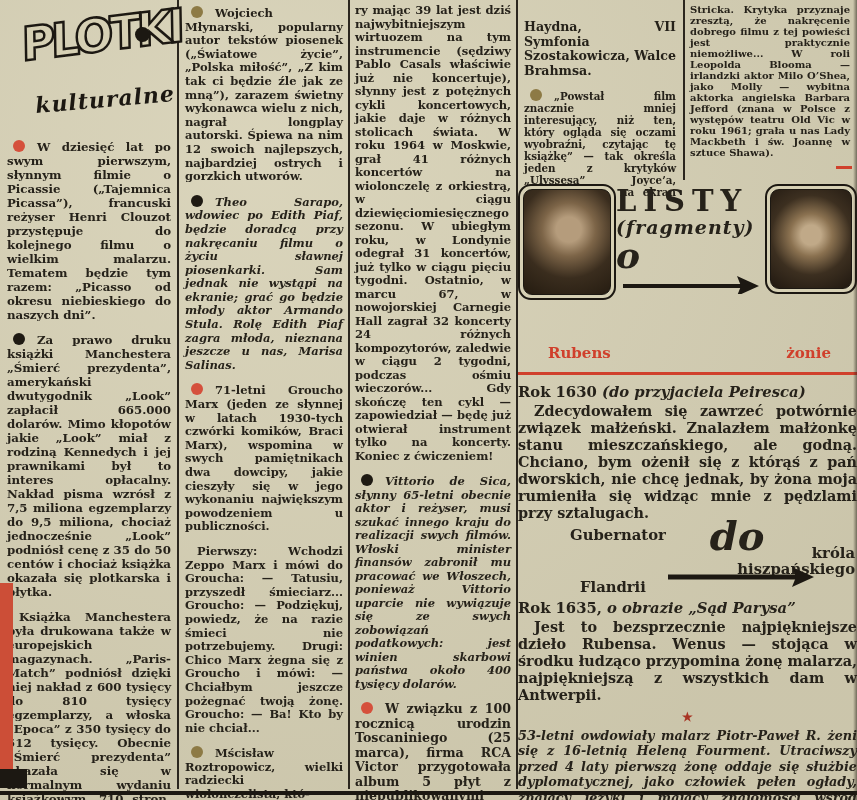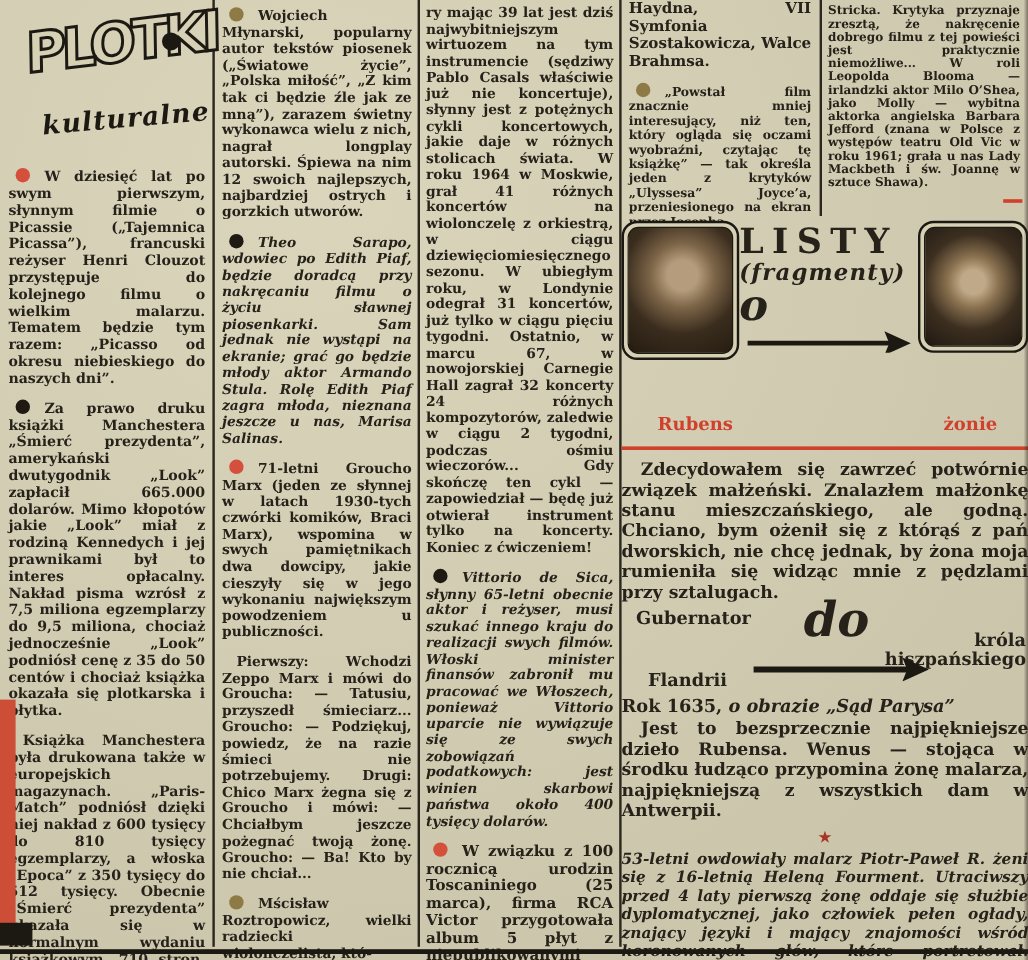--- a/index.html
+++ b/index.html
@@ -9,21 +9,21 @@
       radial-gradient(circle at 30% 20%, rgba(255,255,255,.10), rgba(0,0,0,.05) 80%),
       #d6d0b4;
     font-family:"DejaVu Serif", serif;
     color:#26221a;font-weight:700;
   }
   
   .col{position:absolute;top:0;text-align:justify;}
   #col1{left:7px;width:164px;font-size:11.8px;line-height:14px;}
   #col2{left:185px;top:6px;width:158px;font-size:11.5px;line-height:13.6px;}
   #col3{left:355px;top:4px;width:156px;font-size:11.5px;line-height:13.5px;}
-  #col4{left:524px;top:0;width:152px;font-size:10.3px;line-height:12px;}
+  #col4{left:524px;top:20px;width:152px;font-size:10.3px;line-height:12px;}
   #col5{left:690px;top:4px;width:160px;font-size:10px;line-height:11px;}
   .col p{margin:0 0 11px 0;}
   .vsep{position:absolute;width:2px;background:#2b261e;top:0;}
   #sep1{left:177px;height:789px;}
   #sep2{left:348px;height:789px;}
   #sep3{left:516px;height:789px;}
   #sep4{left:683px;height:180px;}
   .bullet{display:inline-block;width:12px;height:12px;border-radius:50%;
           margin:0 12px 0 6px;vertical-align:-1px;}
   .b-red{background:#d5503c;}
@@ -61,21 +61,21 @@
   #listy-sub{font-size:19px;font-style:italic;letter-spacing:1px;line-height:22px;}
   #o-arrow{position:relative;height:62px;}
   #o-glyph{font-style:italic;font-size:36px;line-height:34px;}
   .arrow-svg{display:block;margin:0 auto;}
   #captions-row{display:flex;justify-content:space-between;padding:4px 26px 0 30px;}
   .caption{color:#d0402c;font-size:15px;margin-top:40px;}
   #red-rule{height:3px;background:#d0402c;margin:10px 0 8px 0;}
   #letters{font-size:14.4px;line-height:17px;text-align:justify;}
   #letters .lh{margin:4px 0 2px 0;font-size:14.8px;}
   #letters .lbody{margin:2px 0 6px 0;text-indent:16px;}
-  #mid-conn{display:flex;align-items:center;justify-content:space-between;margin:2px 0 0 0;}
+  #mid-conn{display:flex;align-items:center;justify-content:space-between;margin:2px 0 0 0;padding-left:40px;}
   #mid-conn .side{font-size:14.8px;line-height:16px;}
   #mid-left{text-align:left;padding-left:12px;}
   #mid-right{text-align:right;padding-right:2px;}
   #do-wrap{position:relative;width:150px;height:52px;}
   #do-glyph{position:absolute;left:44px;top:-8px;font-style:italic;font-size:40px;}
   #do-wrap svg{position:absolute;left:0;top:30px;}
   #star-line{text-align:center;color:#a83424;font-size:12px;margin:2px 0;}
   #letter3{font-style:italic;font-size:12.8px;line-height:15.4px;margin:0;}
   
   #left-red-bar{position:absolute;left:0;top:583px;width:13px;height:187px;background:#cc4e37;}
@@ -149,20 +149,24 @@
         <div class="art" style="width:80px;height:98px;background:radial-gradient(circle at 50% 46%, #c0a988 0 15%, #8a7150 32%, #3c2f20 60%, #201810 100%);"></div>
       </div>
     </div>
     <div id="captions-row">
       <span class="caption">Rubens</span>
       <span class="caption">żonie</span>
     </div>
     <div id="red-rule"></div>
 
     <div id="letters">
+      <p class="lh">
+        <span>Rok 1630</span>
+        <span class="it">(do przyjaciela Peiresca)</span>
+      </p>
       <p class="lbody">Zdecydowałem się zawrzeć potwórnie związek małżeński. Znalazłem małżonkę stanu mieszczańskiego, ale godną. Chciano, bym ożenił się z którąś z pań dworskich, nie chcę jednak, by żona moja rumieniła się widząc mnie z pędzlami przy sztalugach.</p>
 
       <div id="mid-conn">
         <div class="side" id="mid-left">
           <div>Gubernator</div>
           <div style="padding-left:10px;margin-top:36px;">Flandrii</div>
         </div>
         <div id="do-wrap">
           <span id="do-glyph">do</span>
           <svg width="150" height="22" viewBox="0 0 150 22">

